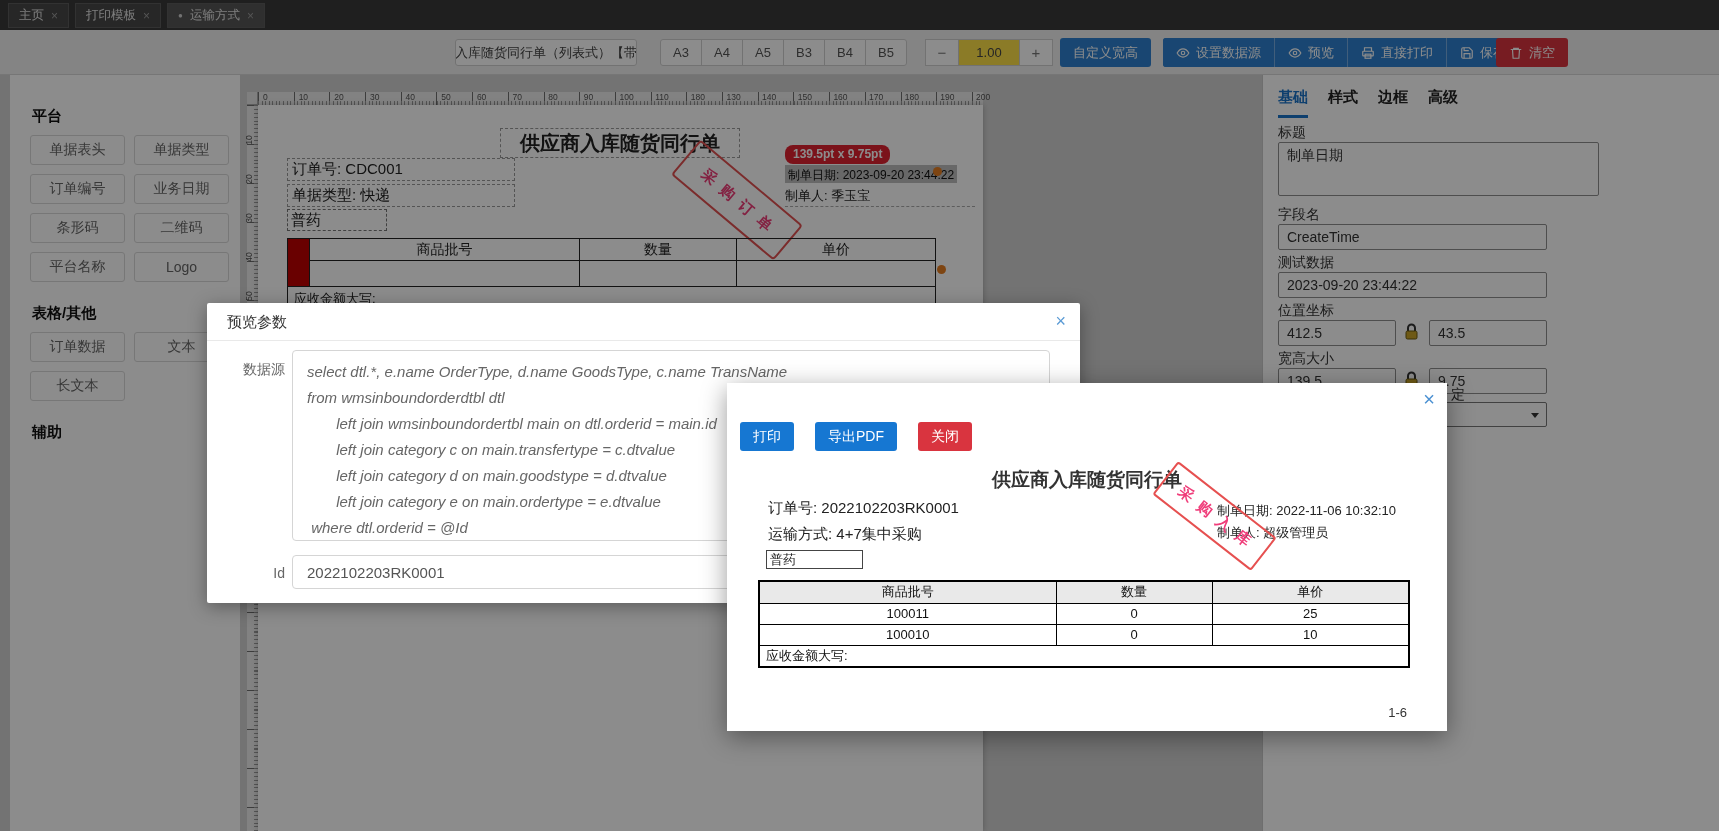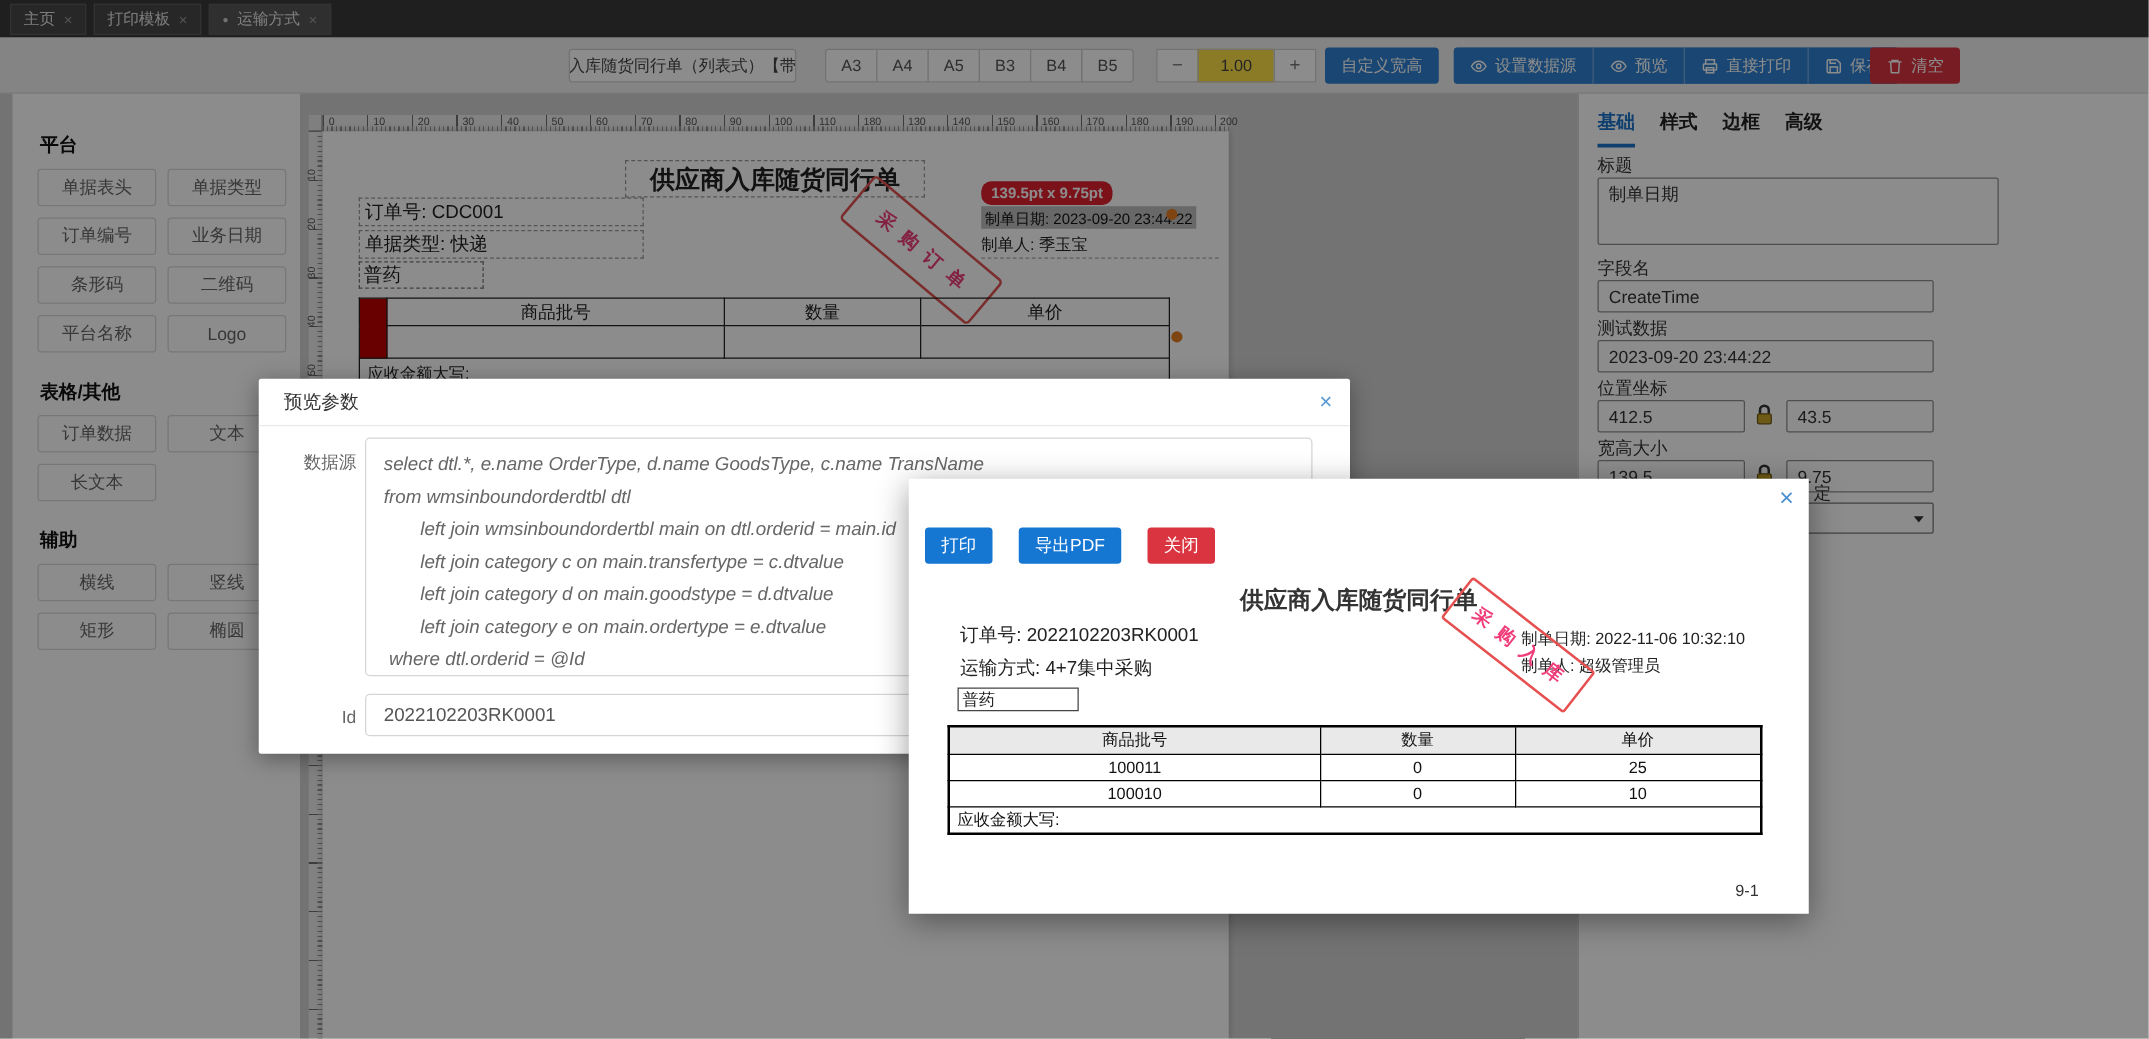--- a/index.html
+++ b/index.html
@@ -199,26 +199,20 @@
       <div class="side-btn">平台名称</div>
       <div class="side-btn">Logo</div>
     </div>
     <div class="side-title" style="margin-top:22px;">表格/其他</div>
     <div class="side-grid">
       <div class="side-btn">订单数据</div>
       <div class="side-btn">文本</div>
       <div class="side-btn">长文本</div>
     </div>
     <div class="side-title" style="margin-top:22px;">辅助</div>
-    <div class="side-grid">
-      <div class="side-btn">横线</div>
-      <div class="side-btn">竖线</div>
-      <div class="side-btn">矩形</div>
-      <div class="side-btn">椭圆</div>
-    </div>
   </div>
 
   <div class="ruler-corner"></div>
   <div class="ruler-h">
       <span style="left: 5px;">0</span>
       <span style="left: 40.65px;">10</span>
       <span style="left: 76.3px;">20</span>
       <span style="left: 111.95px;">30</span>
       <span style="left: 147.6px;">40</span>
       <span style="left: 183.25px;">50</span>
@@ -371,16 +365,16 @@
       <tr>
         <td>100010</td>
         <td>0</td>
         <td>10</td>
       </tr>
       <tr class="foot">
         <td colspan="3">应收金额大写:</td>
       </tr>
     </tbody>
       </table>
-    <div class="m2-pageno">9-1</div>
+    <div class="m2-pageno">1-6</div>
   </div>
 
 </div>
 
 </body></html>

